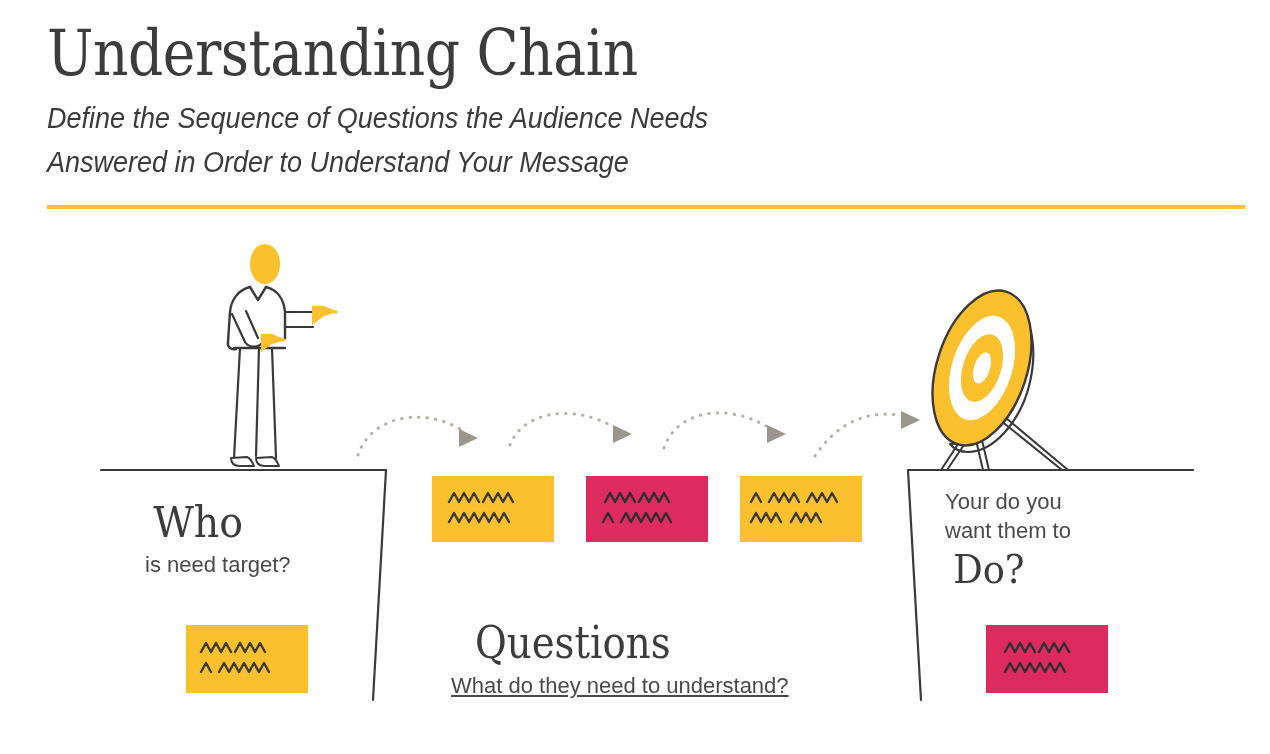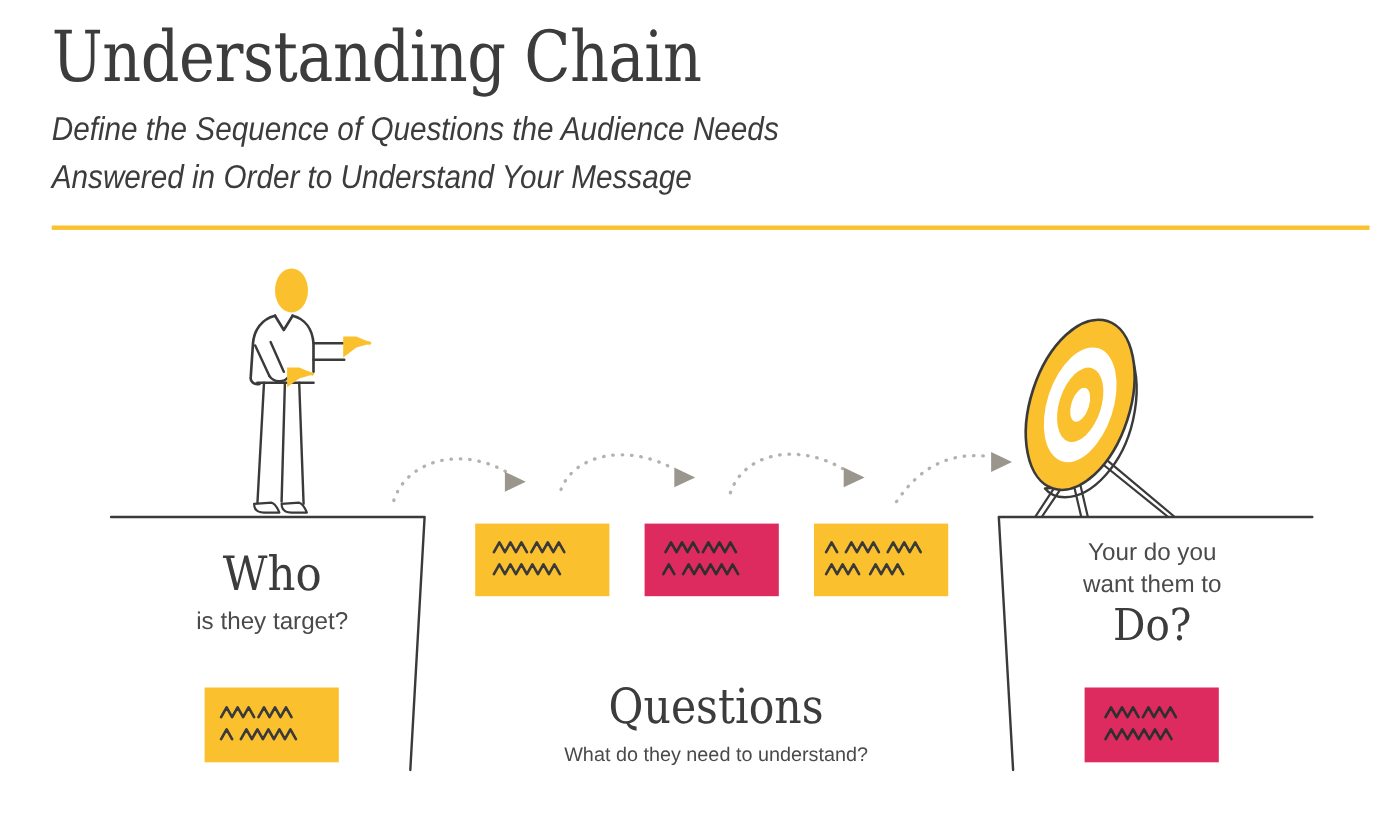--- a/index.html
+++ b/index.html
@@ -66,21 +66,21 @@
   #scene {
     position: absolute;
     left: 0;
     top: 230px;
     width: 1270px;
     height: 524px;
   }
   #scene svg { display:block; }
 
   
-  .blk { position: absolute; text-align: center; }
+  .blk { position: absolute; }
 
   #who-block { left: 145px; top: 498px; width: 205px; }
   #who-word {
     font-family: "DejaVu Serif", "Liberation Serif", serif;
     font-size: 43px;
     line-height: 48px;
     font-weight: 400;
     color: #3c3c3c;
     transform: scaleX(0.92);
   }
@@ -114,24 +114,25 @@
   #questions-word {
     font-family: "DejaVu Serif", "Liberation Serif", serif;
     font-size: 44px;
     line-height: 52px;
     font-weight: 400;
     color: #3c3c3c;
     transform: scaleX(0.88);
   }
   #questions-sub {
     font-family: "Liberation Sans", sans-serif;
-    font-size: 18px;
+    font-size: 22px;
     line-height: 30px;
     color: #4a4a4a;
     margin-top: 2px;
+    text-decoration: underline;
   }
 
   
   .note {
     position: absolute;
     display: flex;
     align-items: center;
     justify-content: center;
   }
   .note svg { display: block; }
@@ -284,21 +285,21 @@
   <div class="note note-p" id="note-right" style="left:986px; top:625px; width:122px; height:68px;">
     <svg width="96" height="42" viewBox="0 0 96 42">
       <path d="M6,14 l5,-9 l5,9 l5,-9 l5,9 l5,-9 l5,9
                M40,14 l5,-9 l5,9 l5,-9 l5,9 l5,-9 l5,9" fill="none" stroke="#2F2F2F" stroke-width="2.4" stroke-linejoin="round" stroke-linecap="round"></path>
       <path d="M6,34 l5,-9 l5,9 l5,-9 l5,9 l5,-9 l5,9 l5,-9 l5,9 l5,-9 l5,9 l5,-9 l5,9" fill="none" stroke="#2F2F2F" stroke-width="2.4" stroke-linejoin="round" stroke-linecap="round"></path>
     </svg>
   </div>
 
   <div class="blk" id="who-block">
     <div id="who-word">Who</div>
-    <div id="who-sub">is they target?</div>
+    <div id="who-sub">is need target?</div>
   </div>
 
   <div class="blk" id="do-block">
     <div id="do-sub">Your do you
 want them to</div>
     <div id="do-word">Do?</div>
   </div>
 
   <div class="blk" id="questions-block">
     <div id="questions-word">Questions</div>

